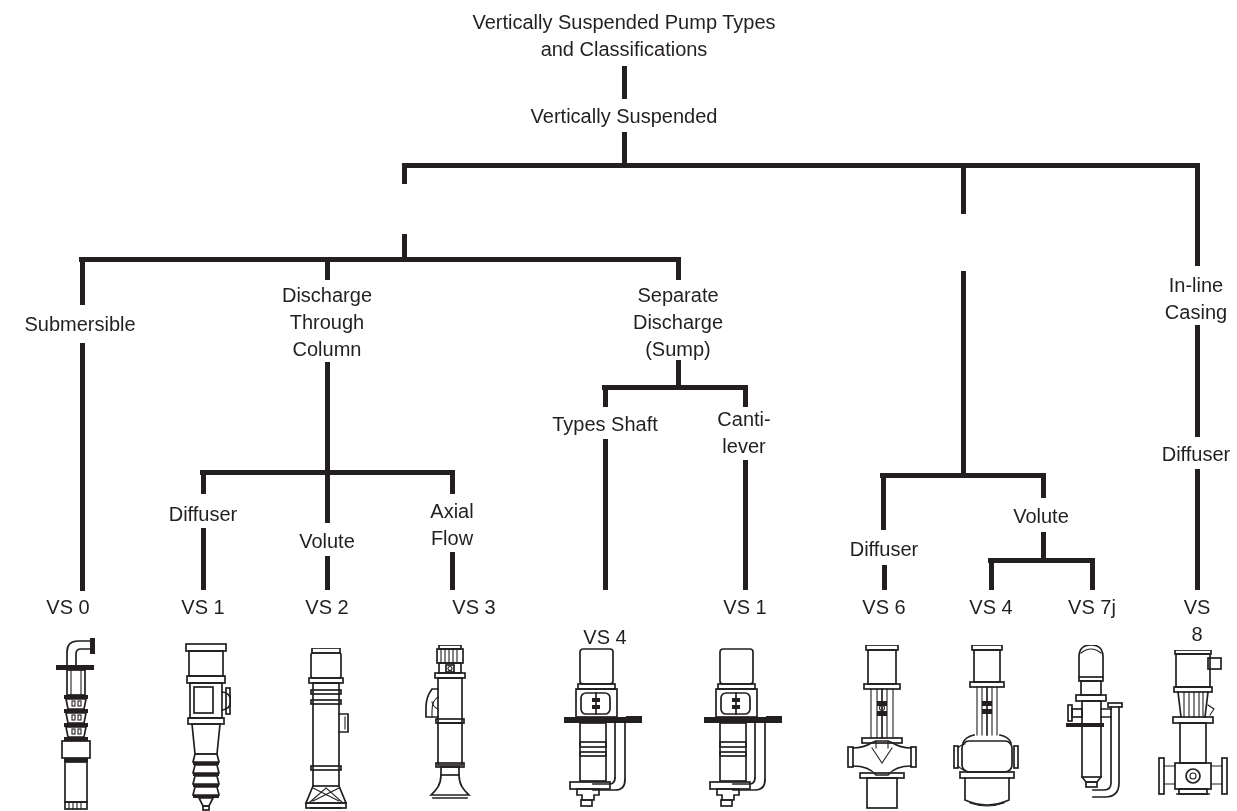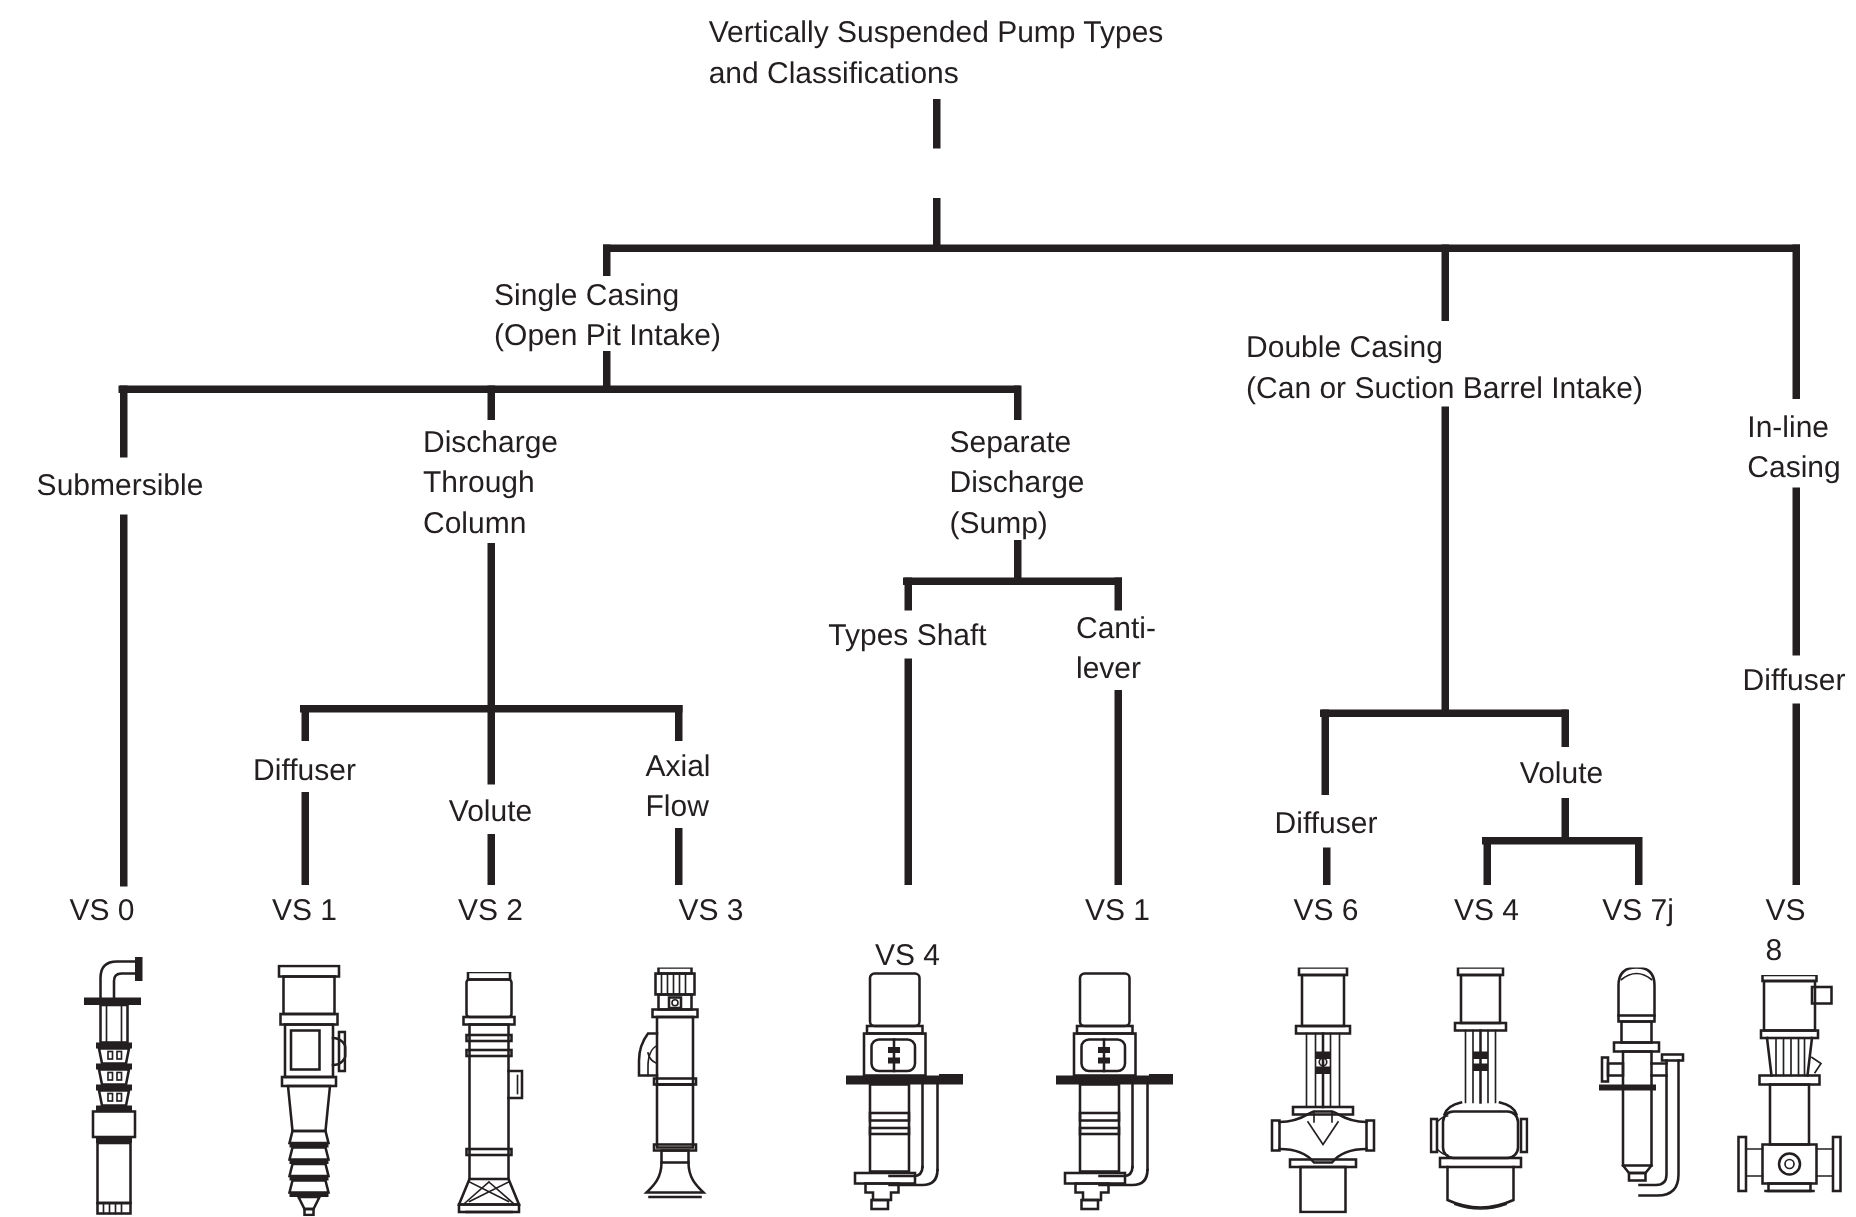--- a/index.html
+++ b/index.html
@@ -1,38 +1,35 @@
 <!DOCTYPE html>
 <html><head>
 <meta charset="utf-8">
 <style>
   html,body{margin:0;padding:0;background:#ffffff;}
   .stage{position:relative;width:1237px;height:811px;background:#ffffff;overflow:hidden;
          font-family:"Liberation Sans",sans-serif;}
-  .lbl{position:absolute;transform:translateX(-50%);text-align:left;
+  .lbl{position:absolute;transform:translateX(-50%);text-align:center;
        font-size:20px;line-height:27px;color:#231f20;white-space:pre-line;}
   .v,.h{position:absolute;background:#231f20;}
   .pump{position:absolute;}
   .pump svg{display:block;width:100%;height:100%;}
   .pump path,.pump rect,.pump line,.pump circle{stroke:#231f20;fill:none;stroke-width:1.7;stroke-linecap:square;}
   .pump .f{fill:#231f20;stroke:none;}
   .pump .thin{stroke-width:1.1;}
 </style>
 </head>
 <body>
 
 <div class="stage">
 
   <div class="lbl" style="left:624px;top:9px">Vertically Suspended Pump Types
 and Classifications</div>
-
-  <div class="lbl" style="left:405px;top:184px">Single Casing
-(Open Pit Intake)</div>
-  <div class="lbl" style="left:963px;top:219px">Double Casing
-(Can or Suction Barrel Intake)</div>
+  <div class="lbl" style="left:624px;top:103px">Vertically Suspended</div>
+
   <div class="lbl" style="left:1196px;top:272px">In-line
 Casing</div>
 
   <div class="lbl" style="left:80px;top:311px">Submersible</div>
   <div class="lbl" style="left:327px;top:282px">Discharge
 Through
 Column</div>
   <div class="lbl" style="left:678px;top:282px">Separate
 Discharge
 (Sump)</div>

